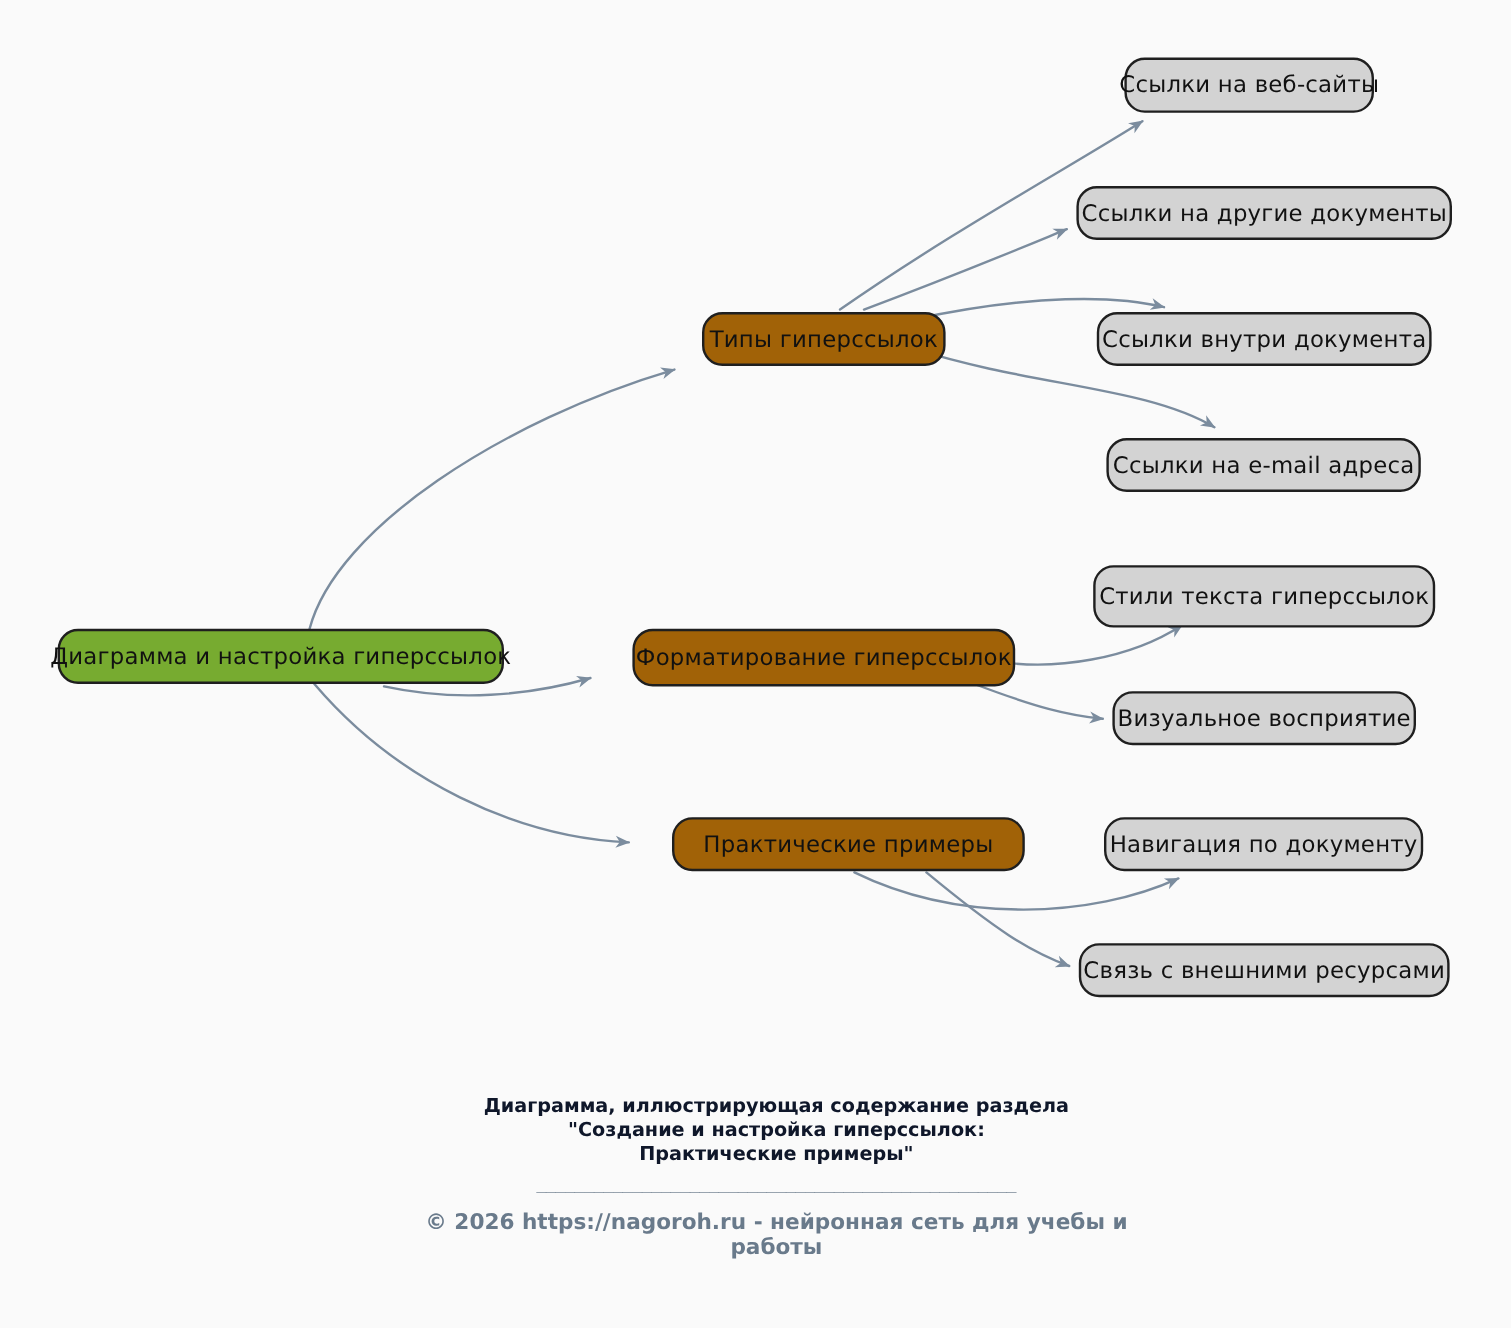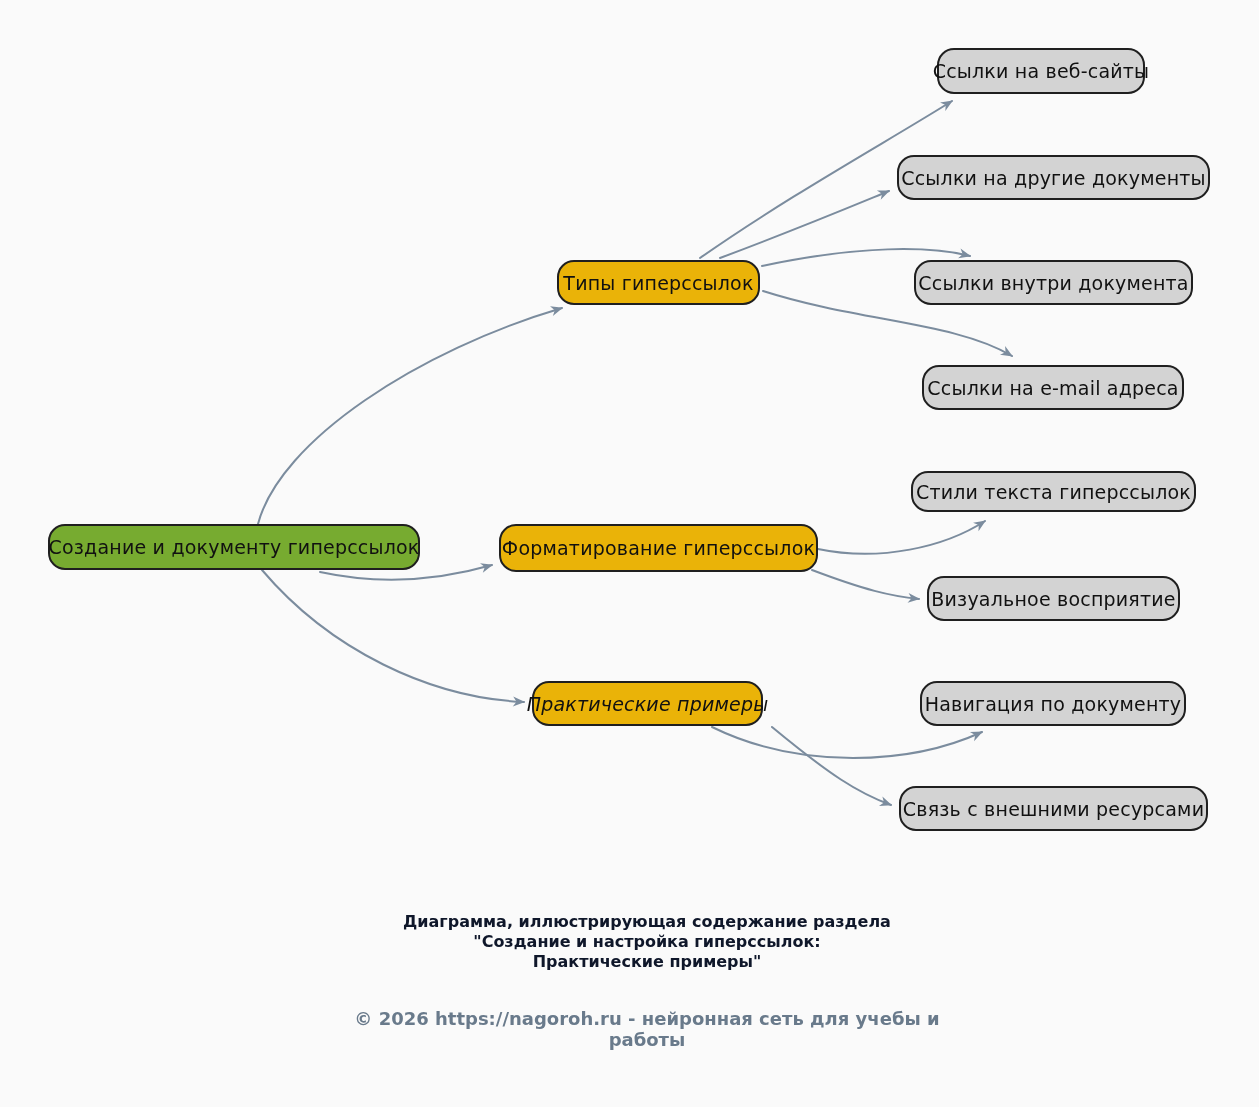--- a/index.html
+++ b/index.html
@@ -29,21 +29,21 @@
     justify-content: center;
     border: 2px solid #1f1f1f;
     border-radius: 17px;
     box-sizing: border-box;
     font-size: 19px;
     color: #111111;
     white-space: nowrap;
     letter-spacing: 0.2px;
   }
   .node-root   { background: #77ab30; }
-  .node-branch { background: #eab308; }
+  .node-branch { background: #a16207; margin-left: 28px; }
   .node-leaf   { background: #d3d3d3; }
 
   .footer {
     position: absolute;
     left: 337px;
     top: 912px;
     width: 620px;
     text-align: center;
     color: #5d6f80;
   }
@@ -88,37 +88,37 @@
       <path d="M 720,258 C 800,228 850,207 889,191" marker-end="url(#arrowhead)"></path>
       <path d="M 762,266 C 860,245 930,246 970,256" marker-end="url(#arrowhead)"></path>
       <path d="M 763,291 C 860,322 955,322 1012,356" marker-end="url(#arrowhead)"></path>
       <path d="M 818,549 C 880,562 945,547 985,521" marker-end="url(#arrowhead)"></path>
       <path d="M 812,570 C 865,590 890,596 919,599" marker-end="url(#arrowhead)"></path>
       <path d="M 712,727 C 800,770 910,765 982,732" marker-end="url(#arrowhead)"></path>
       <path d="M 772,727 C 830,775 858,793 891,805" marker-end="url(#arrowhead)"></path>
     </g>
   </svg>
 
-  <div class="node node-root" style="left:48px; top:524px; width:372px; height:46px;">Создание и документу гиперссылок</div>
+  <div class="node node-root" style="left:48px; top:524px; width:372px; height:46px;">Диаграмма и настройка гиперссылок</div>
 
   <div class="node node-branch" style="left:557px; top:260px; width:203px; height:45px;">Типы гиперссылок</div>
 
   <div class="node node-branch" style="left:499px; top:524px; width:319px; height:48px;">Форматирование гиперссылок</div>
 
-  <div class="node node-branch" style="left:532px; top:681px; width:231px; height:45px;font-style:italic;">Практические примеры</div>
+  <div class="node node-branch" style="left:532px; top:681px; width:294px; height:45px;">Практические примеры</div>
 
   <div class="node node-leaf" style="left:937px; top:48px; width:208px; height:46px;">Ссылки на веб-сайты</div>
 
   <div class="node node-leaf" style="left:897px; top:155px; width:313px; height:45px;">Ссылки на другие документы</div>
 
   <div class="node node-leaf" style="left:914px; top:260px; width:279px; height:45px;">Ссылки внутри документа</div>
 
   <div class="node node-leaf" style="left:922px; top:365px; width:262px; height:45px;">Ссылки на e-mail адреса</div>
 
-  <div class="node node-leaf" style="left:911px; top:471px; width:285px; height:41px;">Стили текста гиперссылок</div>
+  <div class="node node-leaf" style="left:911px; top:471px; width:285px; height:52px;">Стили текста гиперссылок</div>
 
   <div class="node node-leaf" style="left:927px; top:576px; width:253px; height:45px;">Визуальное восприятие</div>
 
   <div class="node node-leaf" style="left:920px; top:681px; width:266px; height:45px;">Навигация по документу</div>
 
   <div class="node node-leaf" style="left:899px; top:786px; width:309px; height:45px;">Связь с внешними ресурсами</div>
 
   <div class="footer">
     <div class="caption-line">Диаграмма, иллюстрирующая содержание раздела</div>
     <div class="caption-line">"Создание и настройка гиперссылок:</div>

